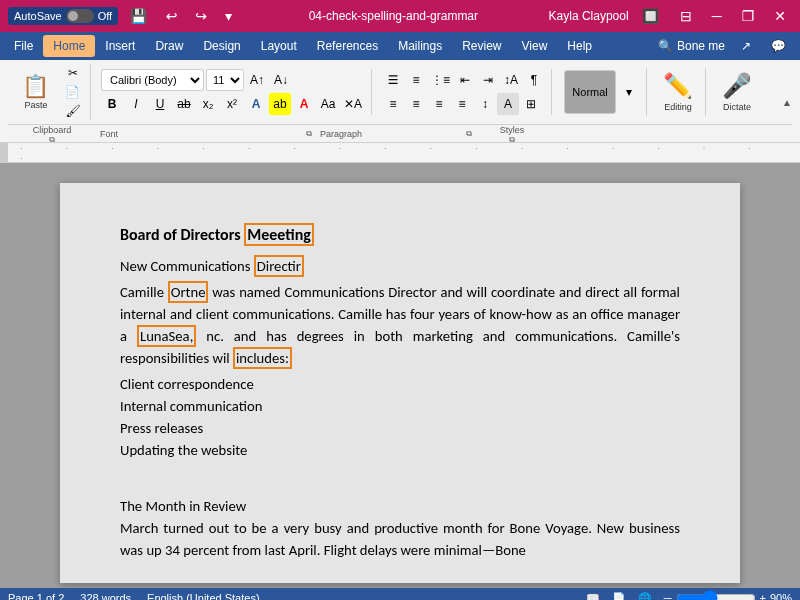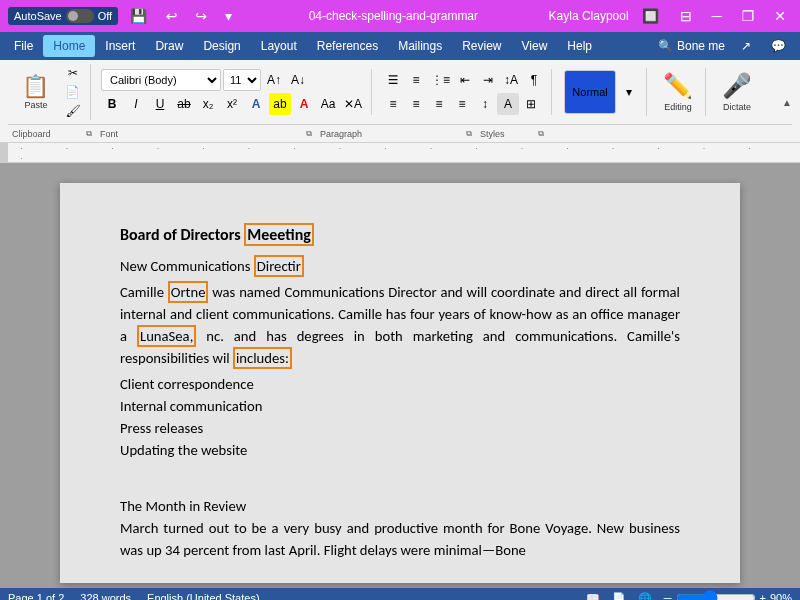--- a/index.html
+++ b/index.html
@@ -1,21 +1,21 @@
 <!DOCTYPE html>
 <html><head>
   <meta charset="utf-8">
   <style>
     * { margin: 0; padding: 0; box-sizing: border-box; }
     body { width: 800px; height: 600px; overflow: hidden; font-family: 'Segoe UI', Arial, sans-serif; background: #f0f0f0; }
 
     
     .title-bar {
       height: 32px;
-      background: #d946ef;
+      background: #be185d;
       display: flex;
       align-items: center;
       justify-content: space-between;
       padding: 0 8px;
       color: white;
       font-size: 12px;
     }
     .title-bar-left { display: flex; align-items: center; gap: 6px; }
     .title-bar-center { flex: 1; text-align: center; font-size: 12px; }
     .title-bar-right { display: flex; align-items: center; gap: 8px; }
@@ -39,21 +39,21 @@
       padding: 0 4px;
       color: white;
       font-size: 12px;
     }
     .menu-item {
       padding: 4px 10px;
       cursor: pointer;
       border-radius: 3px;
     }
     .menu-item:hover, .menu-item.active { background: #1e4080; }
-    .menu-item.active { background: #7dd3fc; color: #2b579a; }
+    .menu-item.active { background: #fdba74; color: #2b579a; }
 
     
     .ribbon {
       background: #f3f3f3;
       border-bottom: 1px solid #d0d0d0;
       padding: 4px 8px 0 8px;
     }
     .ribbon-row1 {
       display: flex;
       align-items: center;
@@ -76,40 +76,40 @@
     .small-btn {
       display: flex; align-items: center; justify-content: center;
       width: 22px; height: 18px; cursor: pointer; border-radius: 2px; font-size: 12px;
     }
 
     
     .font-group { display: flex; flex-direction: column; border-right: 1px solid #d0d0d0; padding: 0 6px; gap: 2px; }
     .font-row { display: flex; align-items: center; gap: 2px; }
     .font-select {
       height: 22px; font-size: 11px; border: 1px solid #ccc; border-radius: 2px;
-      padding: 0 4px; background: white; width: 120px;
+      padding: 0 4px; background: white; width: 103px;
     }
     .font-size-select {
       height: 22px; font-size: 11px; border: 1px solid #ccc; border-radius: 2px;
       padding: 0 2px; background: white; width: 38px;
     }
     .ribbon-btn {
       height: 22px; min-width: 22px; padding: 0 3px;
       border: none; background: none; cursor: pointer; font-size: 12px;
       border-radius: 2px; display: flex; align-items: center; justify-content: center;
     }
     .ribbon-btn.bold { font-weight: bold; }
     .ribbon-btn.italic { font-style: italic; }
     .ribbon-btn.underline { text-decoration: underline; }
 
     
     .styles-group { display: flex; flex-direction: column; padding: 0 6px; border-right: 1px solid #d0d0d0; }
     .style-box {
       width: 52px; height: 44px; border: 1px solid #ccc; border-radius: 3px;
-      background: #1d4ed8; display: flex; align-items: center; justify-content: center;
+      background: #a3a3a3; display: flex; align-items: center; justify-content: center;
       font-size: 11px; cursor: pointer; margin: 2px;
     }
 
     
     .editing-group {
       display: flex; flex-direction: column; align-items: center; padding: 0 8px;
       border-right: 1px solid #d0d0d0;
     }
     .editing-icon {
       font-size: 24px; color: #2b579a; margin-bottom: 2px;
@@ -332,33 +332,33 @@
       <div class="voice-group">
         <div style="display:flex;flex-direction:column;align-items:center;justify-content:center;cursor:pointer;padding:4px;">
           <span class="voice-icon">🎤</span>
           <span class="voice-label">Dictate</span>
         </div>
       </div>
 
     </div>
 
     <div class="ribbon-label-row">
-      <div class="group-label-cell" style="width:88px;">
+      <div class="group-label-cell" style="width:88px;flex-direction:column;">
         <span>Clipboard</span>
         <span class="expand-icon">⧉</span>
       </div>
       <div class="group-label-cell" style="width:220px;">
         <span>Font</span>
         <span class="expand-icon">⧉</span>
       </div>
       <div class="group-label-cell" style="width:160px;">
         <span>Paragraph</span>
         <span class="expand-icon">⧉</span>
       </div>
-      <div class="group-label-cell" style="width:72px;">
+      <div class="group-label-cell" style="width:72px;flex-direction:column;">
         <span>Styles</span>
         <span class="expand-icon">⧉</span>
       </div>
     </div>
   </div>
   <div class="collapse-ribbon">▲</div>
 </div>
 
 <div class="ruler">
   <div style="width:8px;background:#ccc;height:100%;position:absolute;left:0;top:0;"></div>

